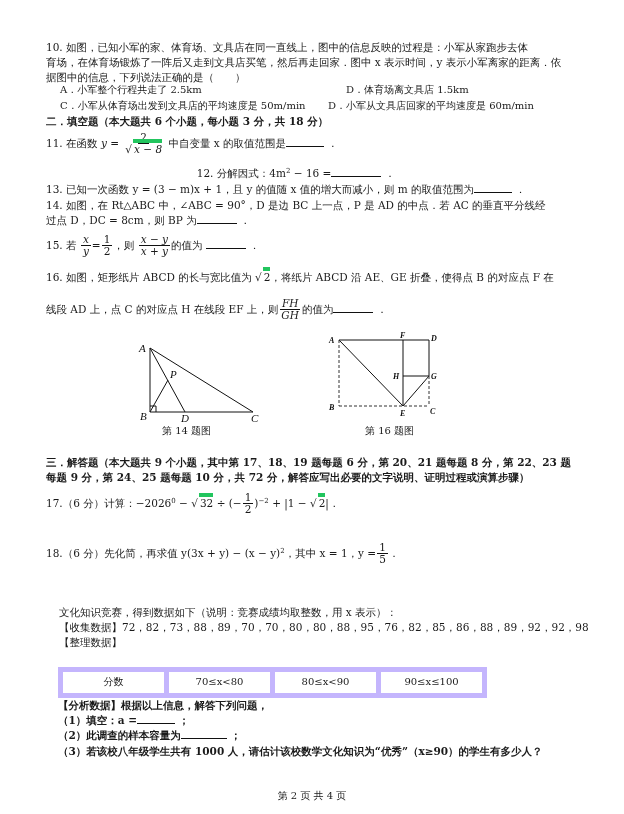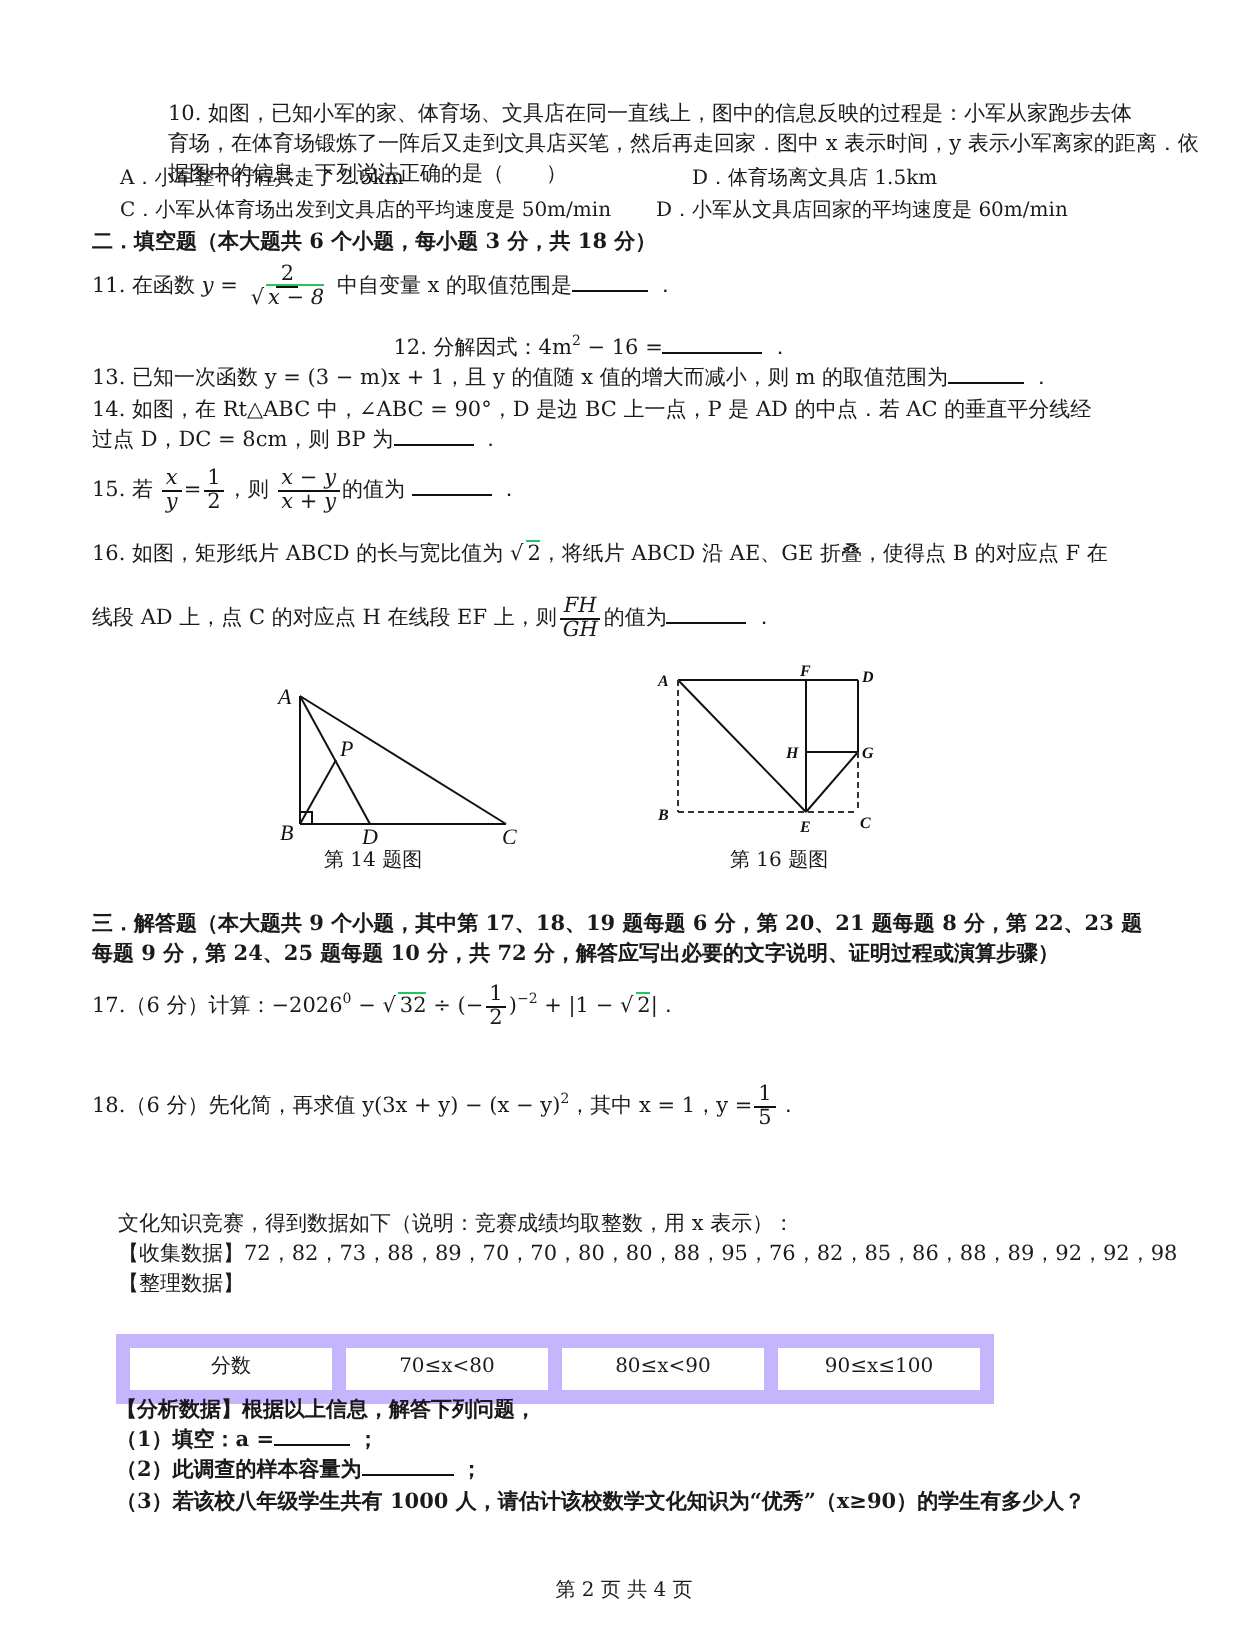--- a/index.html
+++ b/index.html
@@ -12,37 +12,37 @@
   }
   .page { position: absolute; left: 0; top: 0; width: 624px; height: 814px; }
   .blk { position: absolute; left: 46px; width: 500px; }
   .ln { white-space: nowrap; }
   i, .it { font-style: italic; }
   .bold { font-weight: bold; }
   .blank { display: inline-block; border-bottom: 1px solid #111; vertical-align: baseline; height: 9px; }
   .frac { display: inline-flex; flex-direction: column; align-items: center; vertical-align: middle; line-height: 1.05; margin: 0 1px; }
   .frac .num { border-bottom: 1px solid #111; padding: 0 2px; }
   .frac .den { padding: 0 2px; }
-  .sqrt { border-top: 1px solid #22c55e; padding-left: 1px; margin-left: 1px; }
+  .sqrt { border-top: 4px solid #22c55e; padding-left: 1px; margin-left: 1px; }
   .sqrt-sign { font-style: normal; }
   sup { font-size: 7px; }
   .opts { position: absolute; left: 60px; width: 500px; font-size: 10px; }
   .opts .o { position: absolute; white-space: nowrap; }
   .fig { position: absolute; }
   .caption { position: absolute; font-size: 10px; white-space: nowrap; }
   table.stats { border-collapse: collapse; position: absolute; left: 58px; top: 667px; font-size: 10px; }
-  table.stats td { border: 7px solid #c4b5fd; width: 101px; height: 21px; text-align: center; padding: 0; }
+  table.stats td { border: 5px solid #c4b5fd; width: 101px; height: 21px; text-align: center; padding: 0; }
   .footer { position: absolute; top: 789px; left: 0; width: 624px; text-align: center; font-size: 10px; }
 </style>
 </head>
 <body>
 
 <div class="page">
 
-  <div class="blk" style="top:50px;margin-left:38px;">
+  <div class="blk" style="top:40px;">
     <div class="ln"><span>10.</span> <span>如图，已知小军的家、体育场、文具店在同一直线上，图中的信息反映的过程是：小军从家跑步去体</span></div>
     <div class="ln"><span>育场，在体育场锻炼了一阵后又走到文具店买笔，然后再走回家．图中 x 表示时间，y 表示小军离家的距离．依</span></div>
     <div class="ln"><span>据图中的信息，下列说法正确的是（　　）</span></div>
   </div>
   <div class="opts" style="top:83px;">
     <div class="o" style="left:0; top:0;">A．小军整个行程共走了 2.5km</div>
     <div class="o" style="left:286px; top:0;">D．体育场离文具店 1.5km</div>
     <div class="o" style="left:0; top:16px;">C．小军从体育场出发到文具店的平均速度是 50m/min</div>
     <div class="o" style="left:268px; top:16px;">D．小军从文具店回家的平均速度是 60m/min</div>
   </div>

